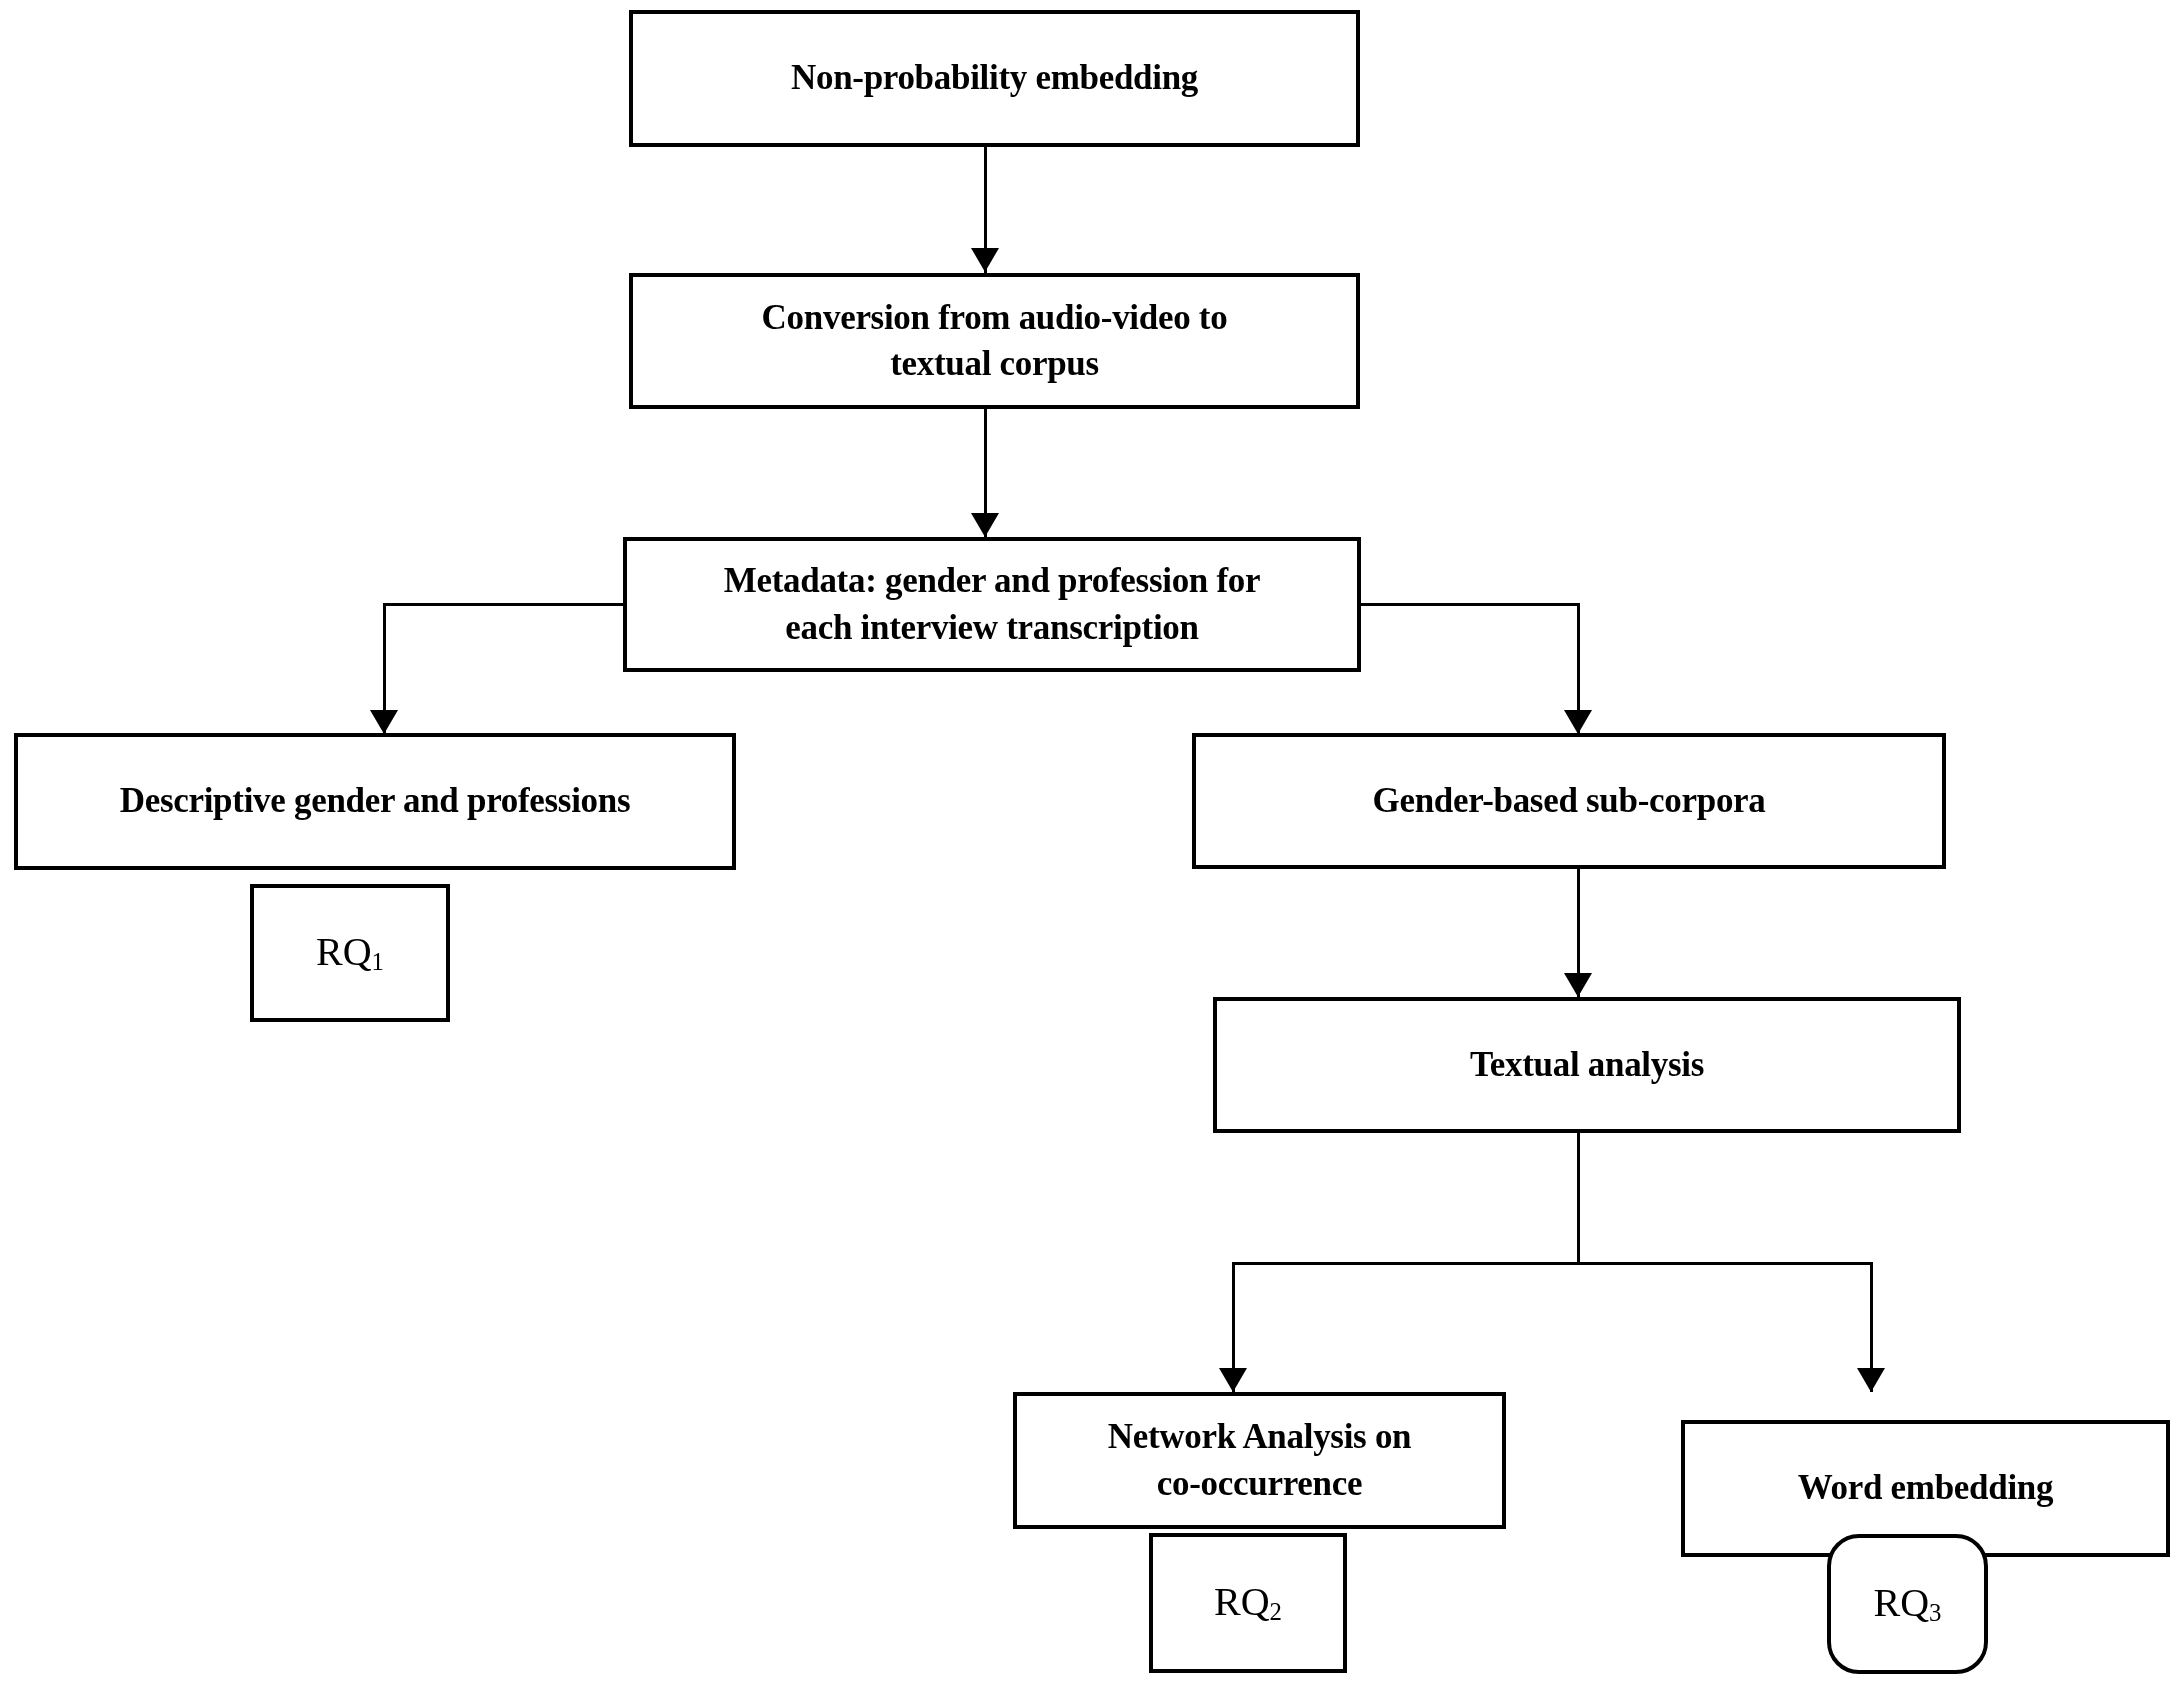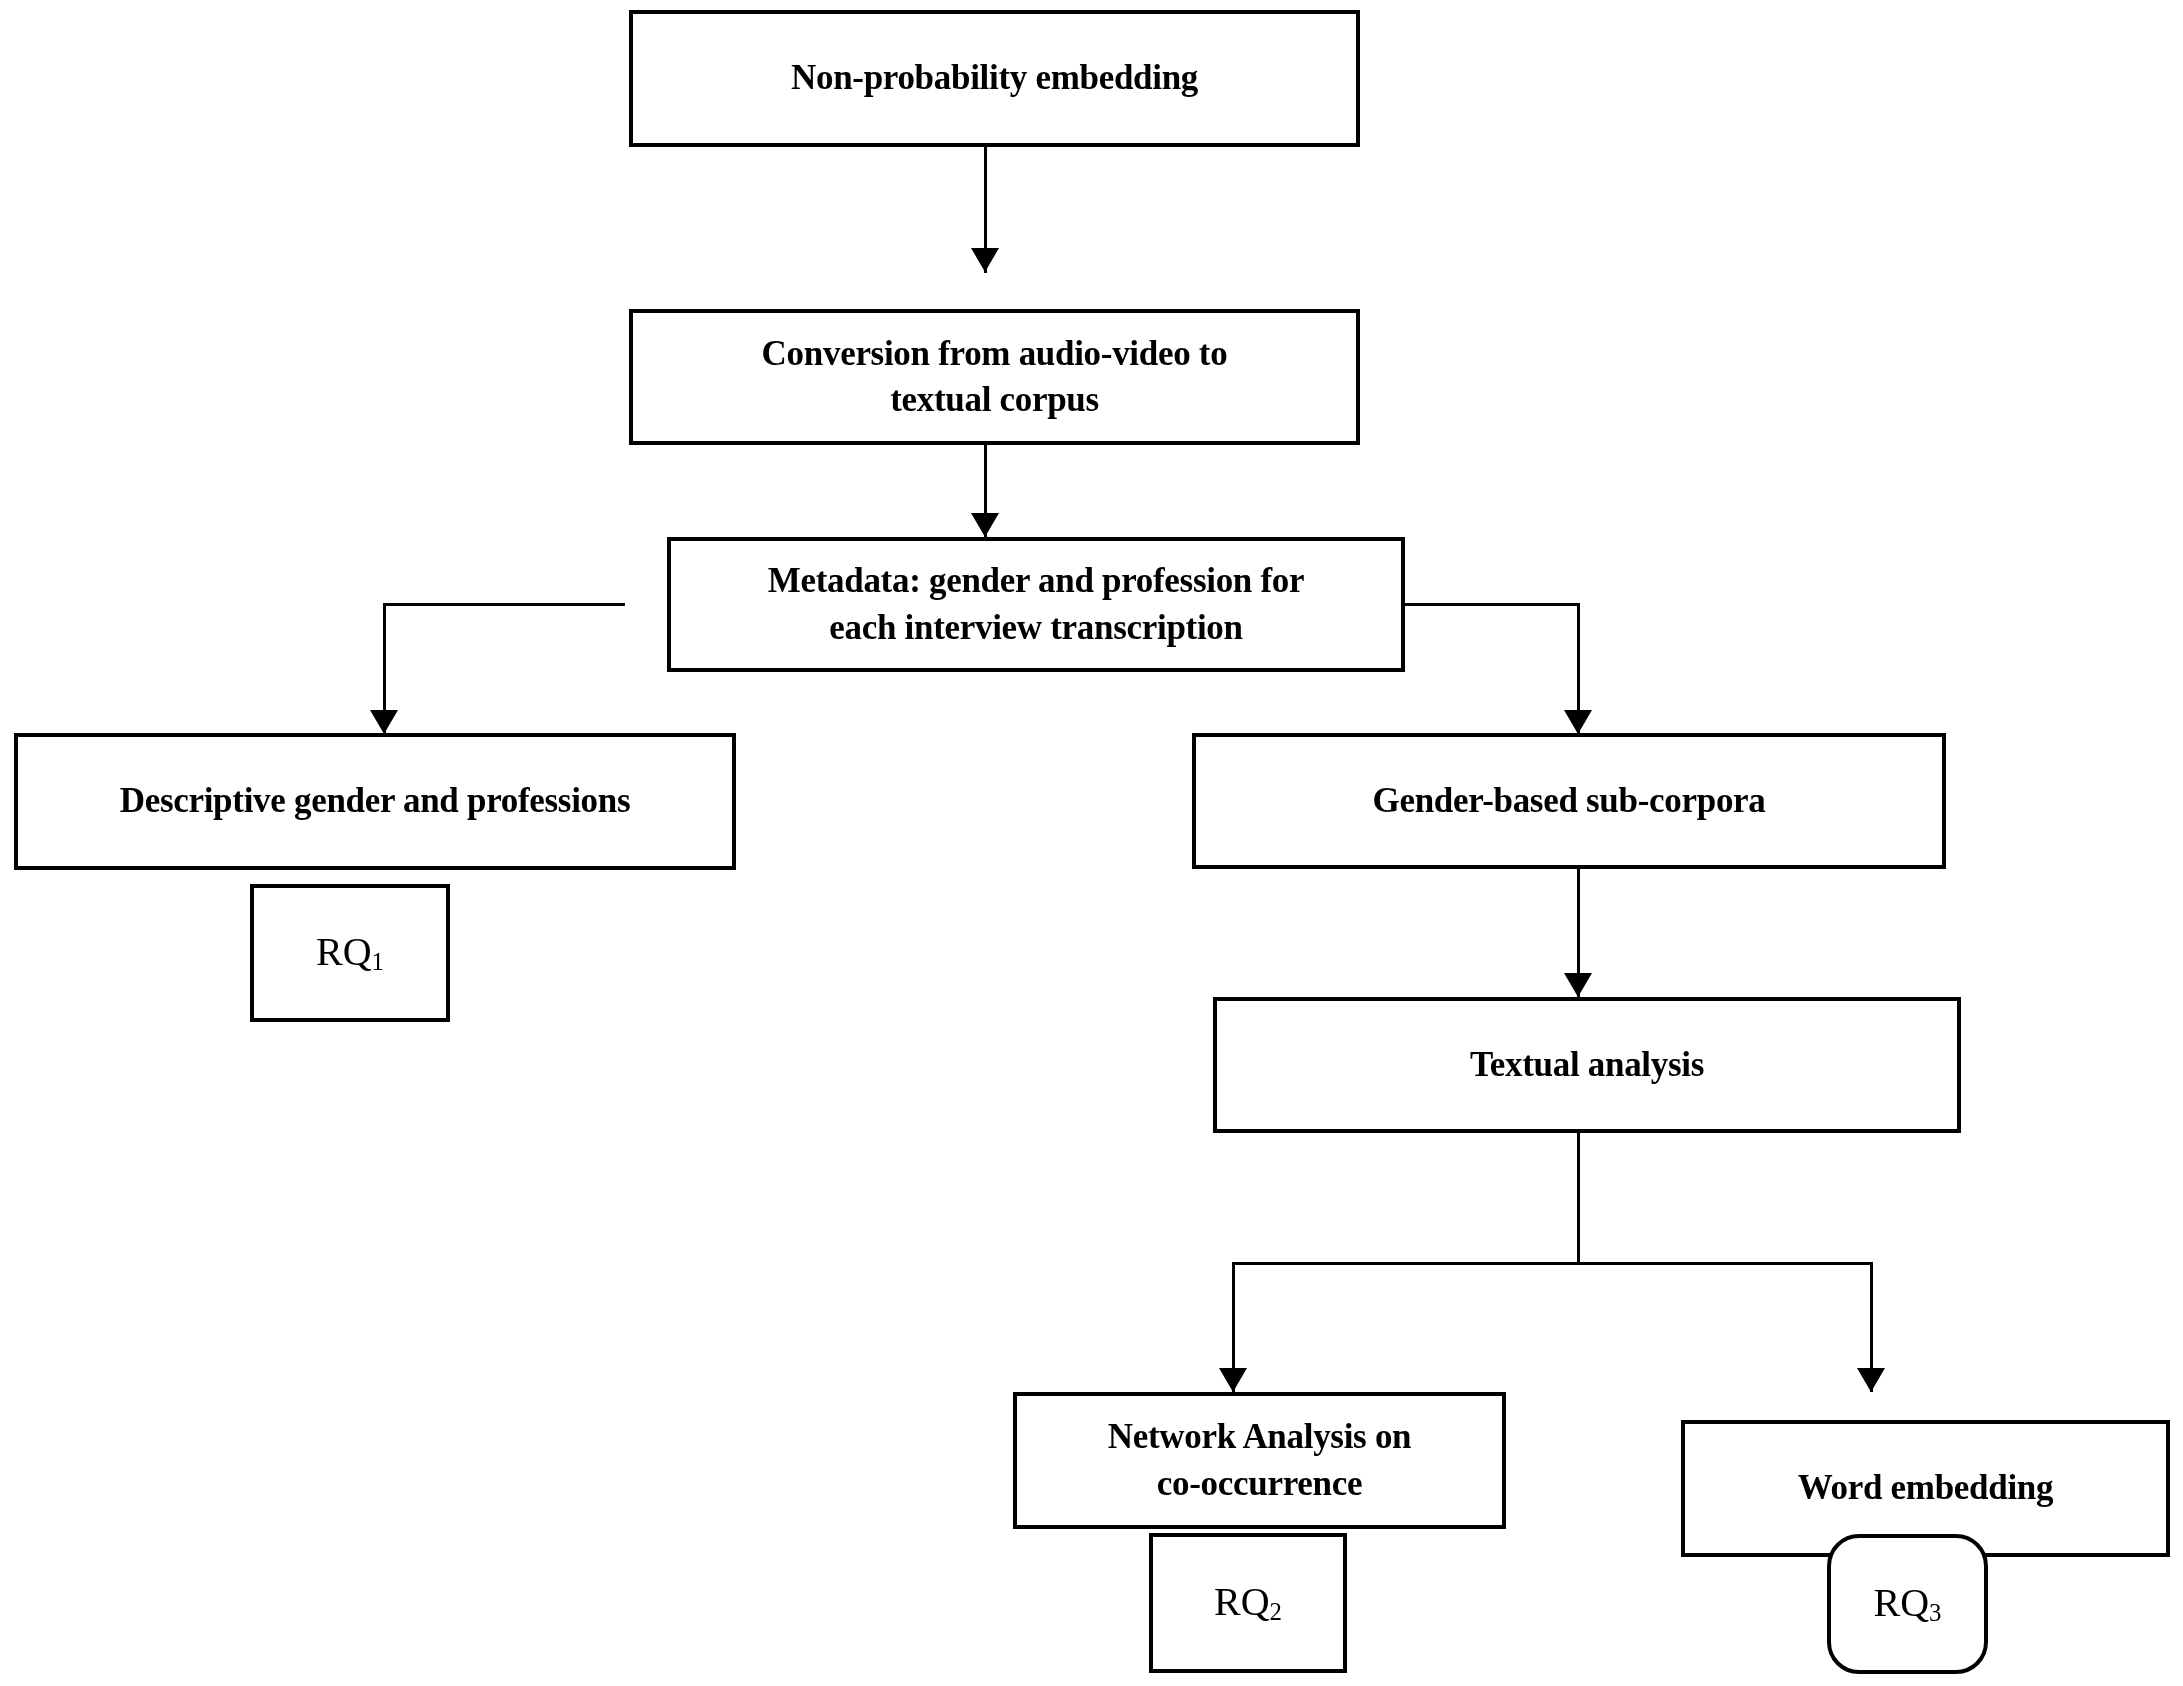--- a/index.html
+++ b/index.html
@@ -77,28 +77,28 @@
   <div class="vline" style="left:1232px; top:1262px; height:130px;"></div>
   <div class="arrowhead" style="left:1219px; top:1368px;"></div>
 
   <div class="vline" style="left:1870px; top:1262px; height:130px;"></div>
   <div class="arrowhead" style="left:1857px; top:1368px;"></div>
 
   <div class="node" style="left:629px; top:9.8px; width:731px; height:137px;">
     <span class="txt">Non-probability embedding</span>
   </div>
 
-  <div class="node" style="left:629px; top:273px; width:731px; height:136px;margin-top:36px;">
+  <div class="node" style="left:629px; top:273px; width:731px; height:136px;">
     <span class="txt">
       <span>Conversion from audio-video to</span><br>
       <span>textual corpus</span>
     </span>
   </div>
 
-  <div class="node" style="left:623px; top:537px; width:738px; height:135px;margin-left:44px;">
+  <div class="node" style="left:623px; top:537px; width:738px; height:135px;">
     <span class="txt">
       <span>Metadata: gender and profession for</span><br>
       <span>each interview transcription</span>
     </span>
   </div>
 
   <div class="node" style="left:14px; top:733px; width:722px; height:137px;justify-content:flex-end;">
     <span class="txt">Descriptive gender and professions</span>
   </div>
 

